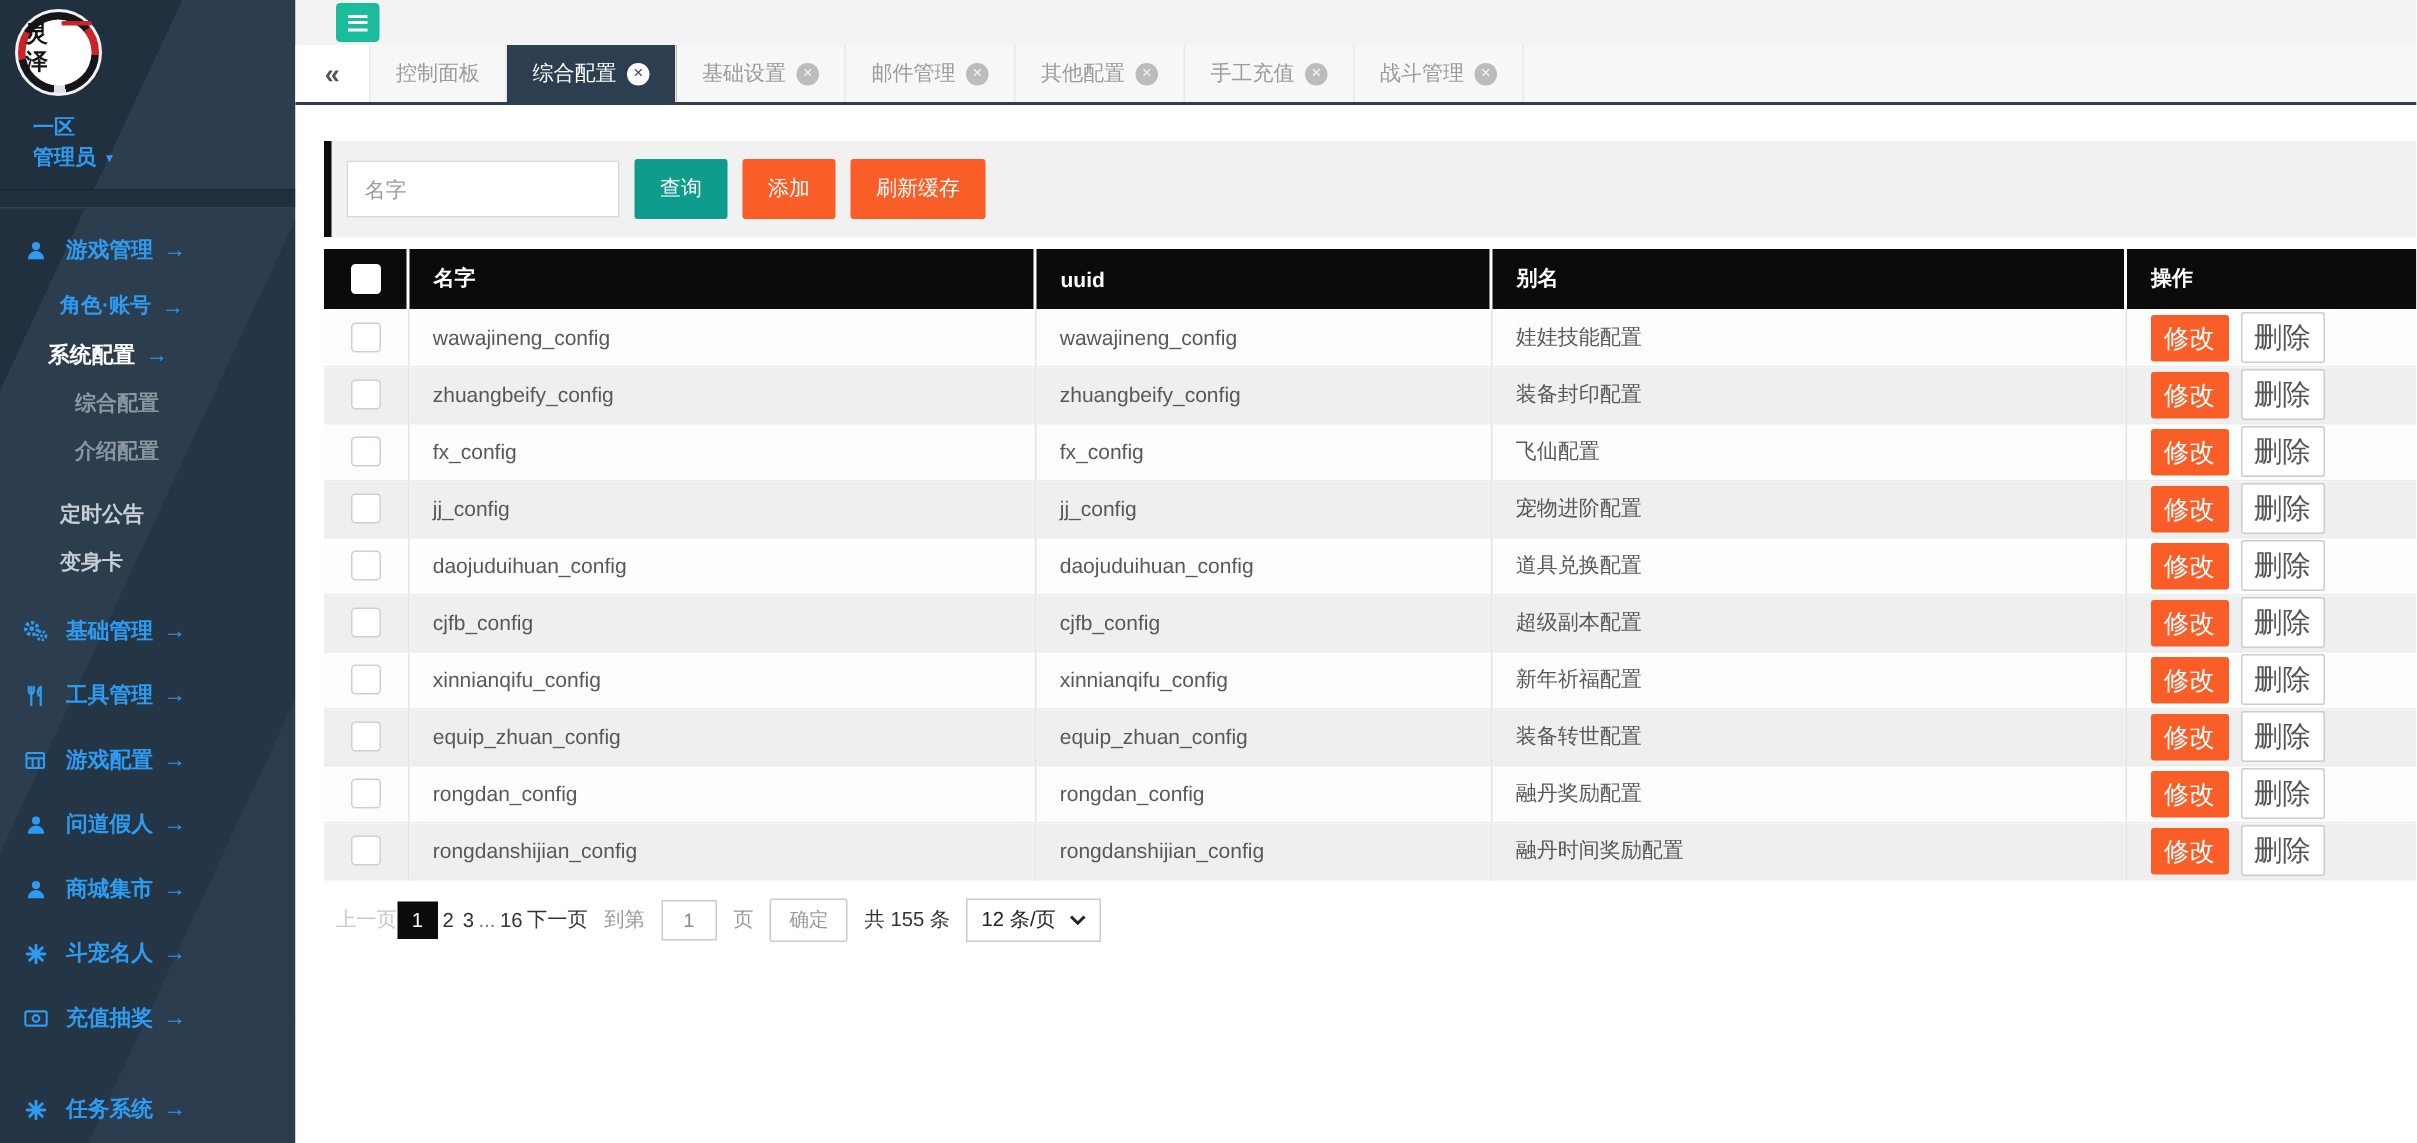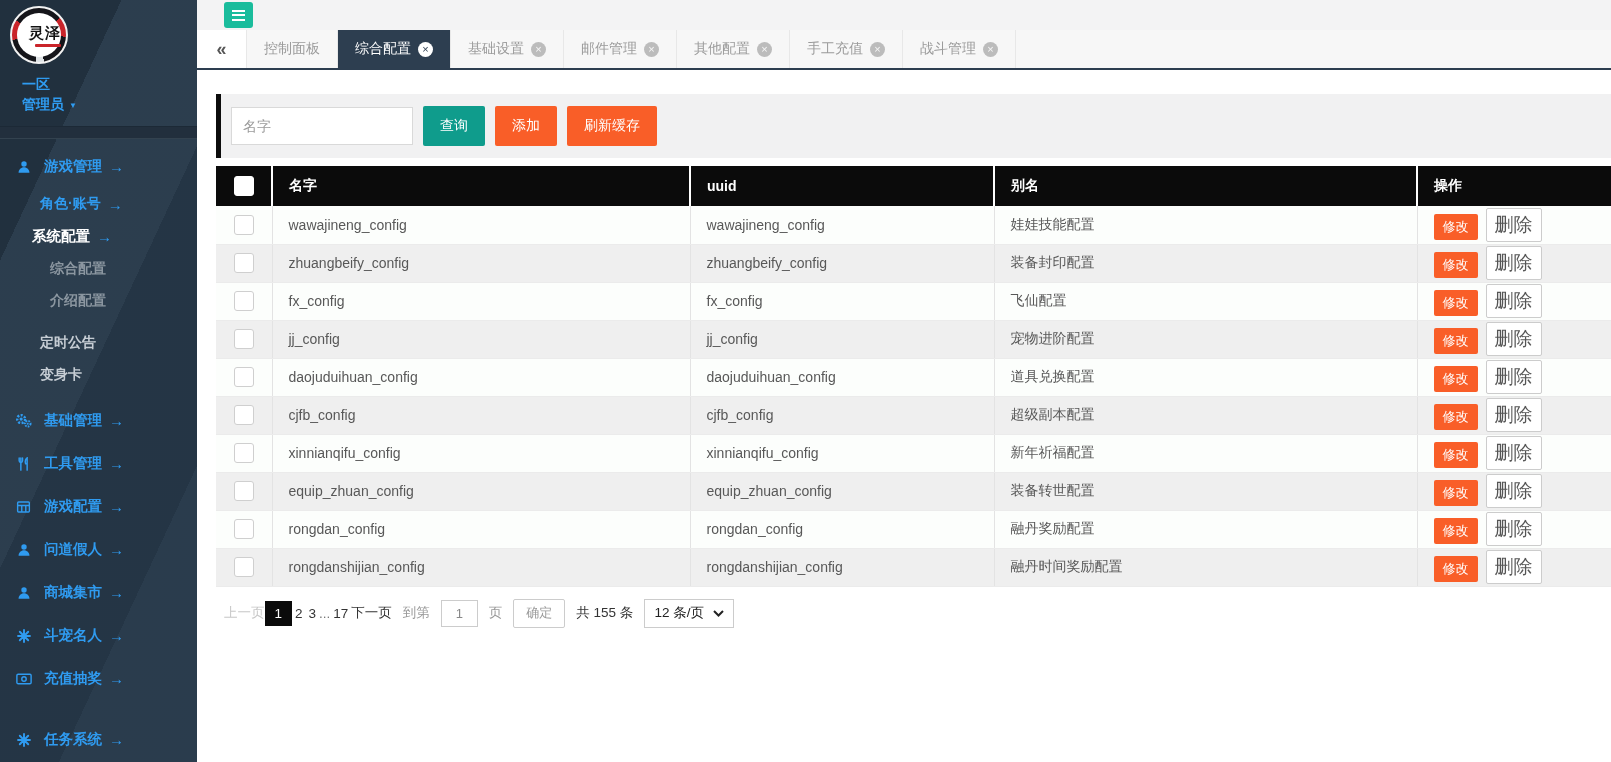--- a/index.html
+++ b/index.html
@@ -19,21 +19,21 @@
   }
   .side-head { padding:6px 0 0 10px; }
   .logo {
     width:58px; height:58px; border-radius:50%;
     background:conic-gradient(#15151a 0 14%, #c9242a 14% 26%, #15151a 26% 47%, #dfe3e6 47% 52%, #15151a 52% 72%, #c9242a 72% 84%, #15151a 84% 100%);
     border:2px solid #f2f2f2;
     display:flex; align-items:center; justify-content:center;
   }
   .logo-inner {
     width:44px; height:44px; border-radius:50%; background:#fff;
-    display:flex; flex-direction:column; align-items:flex-end; justify-content:center;
+    display:flex; flex-direction:row; align-items:flex-start; justify-content:center;
   }
   .logo-text { font-size:15px; font-weight:bold; color:#131313; letter-spacing:1px; }
   .logo-rule { width:26px; height:3px; background:#c9242a; margin-top:1px; border-radius:1px; }
   .server { color:#2F9BF0; font-weight:bold; font-size:14px; margin:12px 0 2px 12px; }
   .role { color:#2F9BF0; font-weight:bold; font-size:14px; margin-left:12px; display:flex; align-items:center; gap:5px; cursor:pointer; }
   .caret-down { font-size:8px; color:#2F9BF0; }
   .side-divider { height:13px; background:#222f3d; border-top:1px solid #1c2936; border-bottom:1px solid #33424f; margin-top:12px; }
   #menu { padding-top:6px; }
   .mi { display:flex; align-items:center; cursor:pointer; }
   .mi-icon { width:19px; display:flex; justify-content:center; margin-right:11px; }
@@ -86,21 +86,21 @@
     height:38px; font-size:14px; color:#585858; padding:0 0 0 16px;
     border-right:1px solid #e3e3e3; border-bottom:1px solid #ebebeb;
     overflow:hidden; white-space:nowrap;
   }
   tbody td:last-child { border-right:none; }
   tbody tr:nth-child(odd) { background:#fcfefc; }
   tbody tr:nth-child(even) { background:#efefef; }
   td.col-check { padding:0; text-align:center; }
   .cb { appearance:none; -webkit-appearance:none; width:20px; height:20px; border:1px solid #cfcfcf; border-radius:3px; background:#fff; margin:0; vertical-align:middle; cursor:pointer; }
   .cb.head { border-color:#fff; }
-  .btn-edit { background:#F95E28; color:#fff; border:none; border-radius:2px; font-size:13px; padding:4px 9px; cursor:pointer; margin-right:8px; font-family:Liberation Serif, serif; }
+  .btn-edit { background:#F95E28; color:#fff; border:none; border-radius:2px; font-size:17px; padding:4px 9px; cursor:pointer; margin-right:8px; font-family:Liberation Serif, serif; }
   .btn-del { background:#fff; color:#555; border:1px solid #ccc; border-radius:2px; font-size:19px; padding:3px 8px; cursor:pointer; font-family:inherit; }
 
   .pager { display:flex; align-items:center; gap:11px; padding:12px 0 0 8px; font-size:13.5px; color:#333; }
   .pg-prev { color:#c8c8c8; }
   .pg-active { background:#0b0b0b; color:#fff; min-width:14px; padding:5px 10px; text-align:center; cursor:pointer; }
   .pg-page { color:#333; padding:0 3px; cursor:pointer; }
   .pg-ellipsis { color:#777; }
   .pg-next { color:#333; cursor:pointer; }
   .pg-goto-label, .pg-unit { color:#999; }
   .pg-input { width:37px; height:27px; border:1px solid #ccc; text-align:center; font-size:13px; color:#888; outline:none; font-family:inherit; }
@@ -388,21 +388,21 @@
         </tbody>
     </table>
 
     <div class="pager">
       <span id="pager-items" style="display:flex;align-items:center;">
           <span class="pg-prev">上一页</span>
           <span class="pg-active">1</span>
           <span class="pg-page">2</span>
           <span class="pg-page">3</span>
           <span class="pg-ellipsis">...</span>
-          <span class="pg-page">17</span>
+          <span class="pg-page">16</span>
           <span class="pg-next">下一页</span>
         </span>
       <span class="pg-goto-label">到第</span>
       <input class="pg-input" value="1" style="">
       <span class="pg-unit">页</span>
       <button class="pg-confirm">确定</button>
       <span class="pg-total">共 155 条</span>
       <span class="pg-size">
         <span>12 条/页</span>
         <svg width="11" height="7" viewBox="0 0 11 7">

